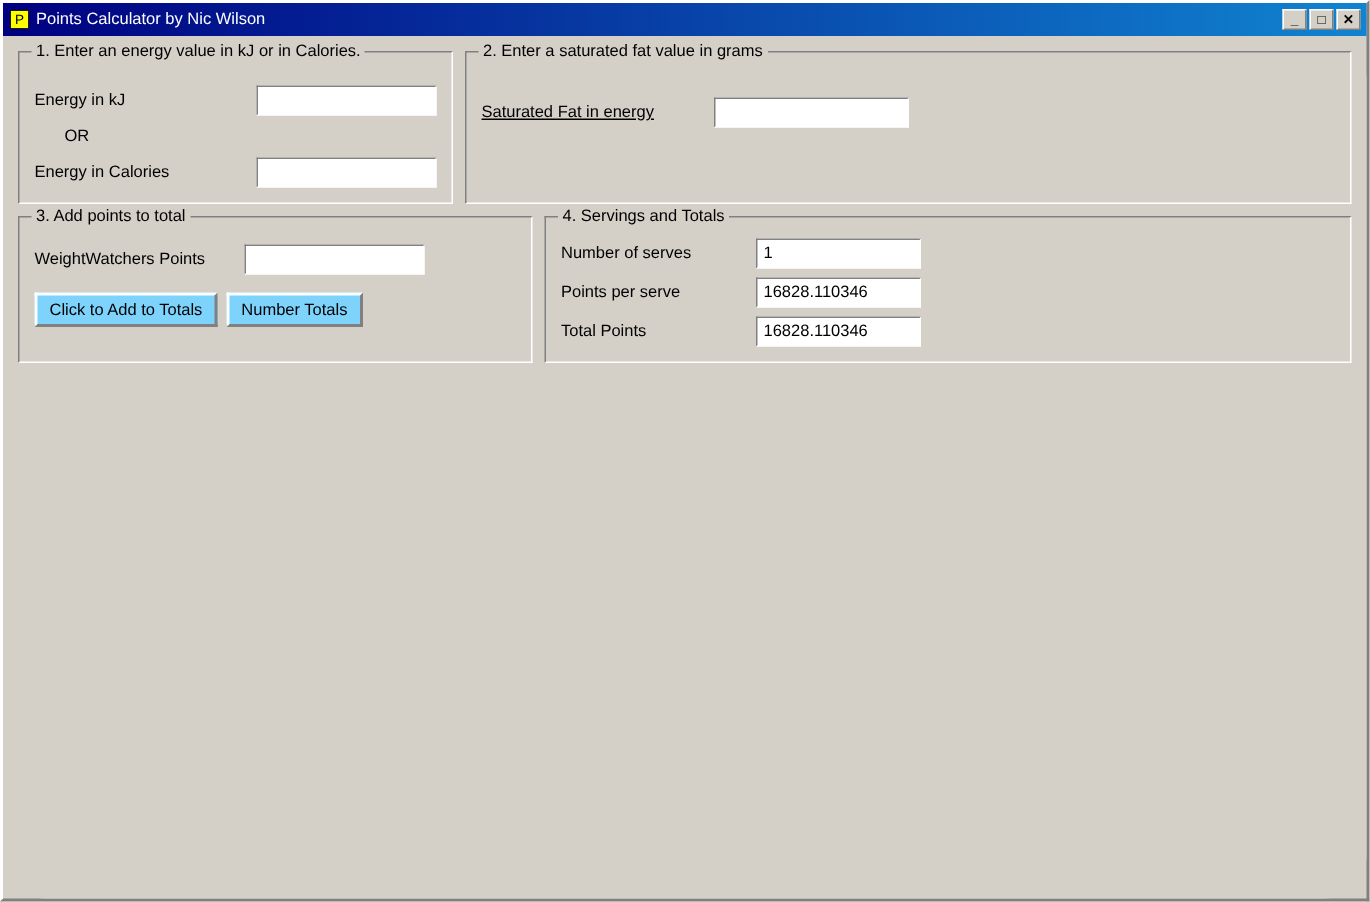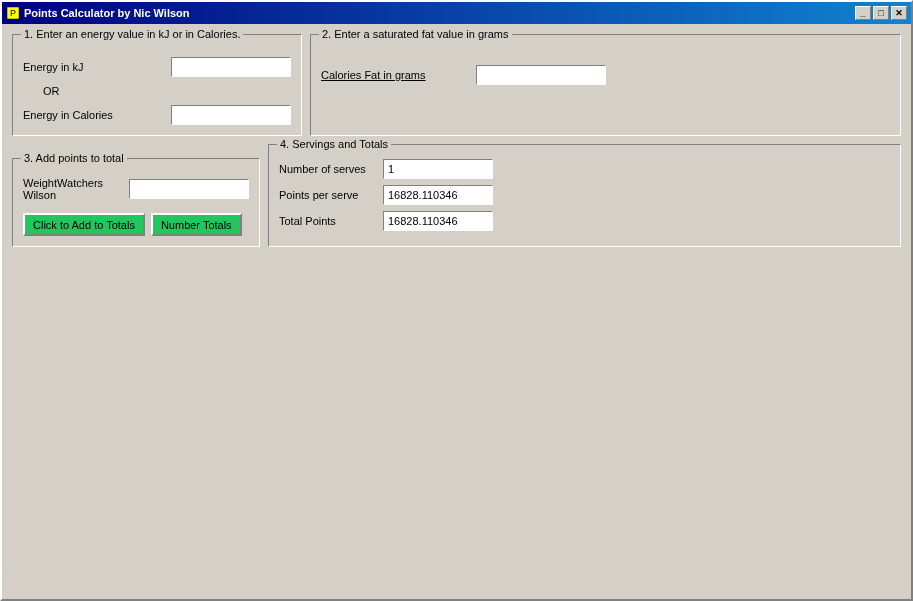--- a/index.html
+++ b/index.html
@@ -53,21 +53,21 @@
     }
 
     .title-icon svg {
       width: 14px;
       height: 14px;
     }
 
     .title-text {
       color: white;
       font-size: 11px;
-      font-weight: bold;
+      font-weight: normal;
     }
 
     .title-buttons {
       display: flex;
       gap: 2px;
     }
 
     .title-btn {
       width: 16px;
       height: 14px;
@@ -133,22 +133,21 @@
       flex: 1;
       text-decoration: underline;
     }
 
     .bottom-row {
       display: flex;
       gap: 8px;
     }
 
     .panel-bottom-left {
-      width: 248px;
-      margin-top: 14px;
+      width: 343px;
     }
 
     .panel-bottom-right {
       flex: 1;
     }
 
     .form-row {
       display: flex;
       align-items: center;
       margin-top: 8px;
@@ -185,21 +184,21 @@
     .input-medium {
       width: 120px;
     }
 
     .input-large {
       width: 130px;
     }
 
     .win-button {
       height: 23px;
-      background: #22c55e;
+      background: #7dd3fc;
       border: 2px solid;
       border-top-color: #ffffff;
       border-left-color: #ffffff;
       border-right-color: #808080;
       border-bottom-color: #808080;
       padding: 0 8px;
       font-size: 11px;
       font-family: 'Tahoma', Arial, sans-serif;
       cursor: pointer;
       outline: none;
@@ -217,21 +216,21 @@
       gap: 6px;
       margin-top: 6px;
     }
 
     .servings-row {
       display: flex;
       align-items: center;
     }
 
     .servings-label {
-      width: 104px;
+      width: 130px;
       font-size: 11px;
     }
 
     .servings-value {
       height: 20px;
       background: #ffffff;
       border: 1px solid;
       border-top-color: #808080;
       border-left-color: #808080;
       border-right-color: #ffffff;
@@ -283,32 +282,32 @@
         </div>
         <div class="form-row">
           <span class="form-label form-label-wide">Energy in Calories</span>
           <input class="win-input input-medium" type="text" value="" style="">
         </div>
       </div>
 
       <div class="panel panel-right">
         <span class="panel-title">2. Enter a saturated fat value in grams</span>
         <div class="form-row" style="margin-top: 22px;">
-          <span class="form-label" style="width:155px;">Calories Fat in grams</span>
+          <span class="form-label" style="width:155px;">Saturated Fat in energy</span>
           <input class="win-input input-large" type="text" value="" style="">
         </div>
       </div>
     </div>
 
     <div class="bottom-row">
 
       <div class="panel panel-bottom-left">
         <span class="panel-title">3. Add points to total</span>
         <div class="form-row" style="margin-top: 10px;">
-          <span class="form-label" style="width:140px;">WeightWatchers Wilson</span>
+          <span class="form-label" style="width:140px;">WeightWatchers Points</span>
           <input class="win-input input-medium" type="text" value="" style="">
         </div>
         <div class="button-row">
           <button class="win-button">Click to Add to Totals</button>
           <button class="win-button">Number Totals</button>
         </div>
       </div>
 
       <div class="panel panel-bottom-right">
         <span class="panel-title">4. Servings and Totals</span>

